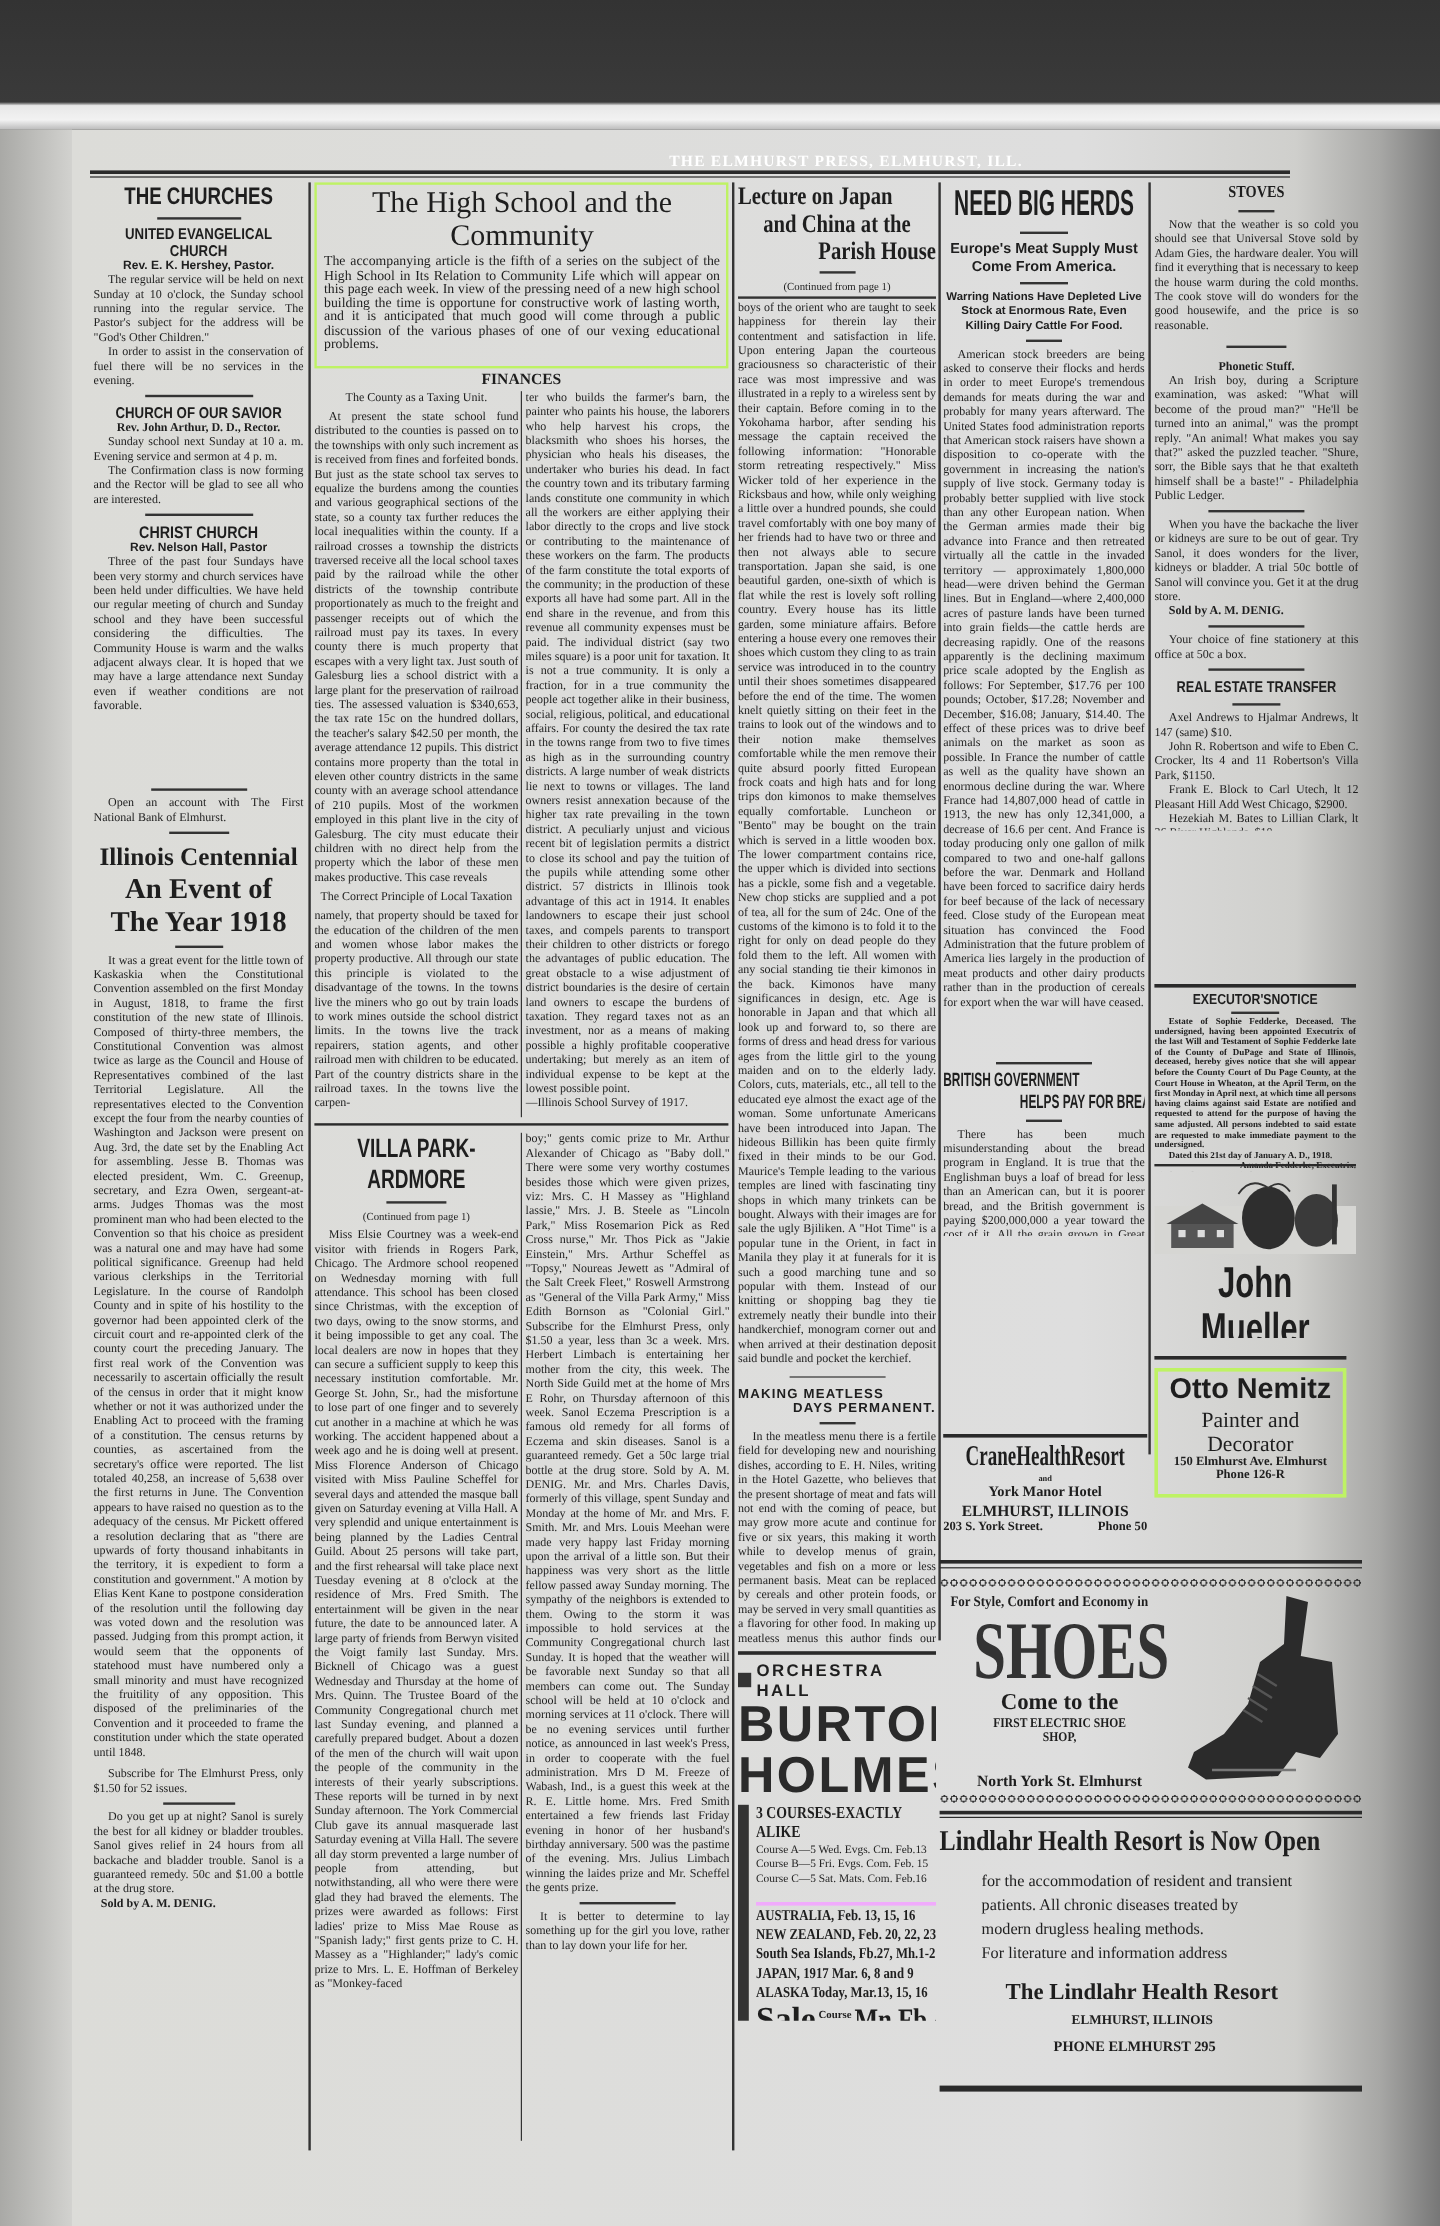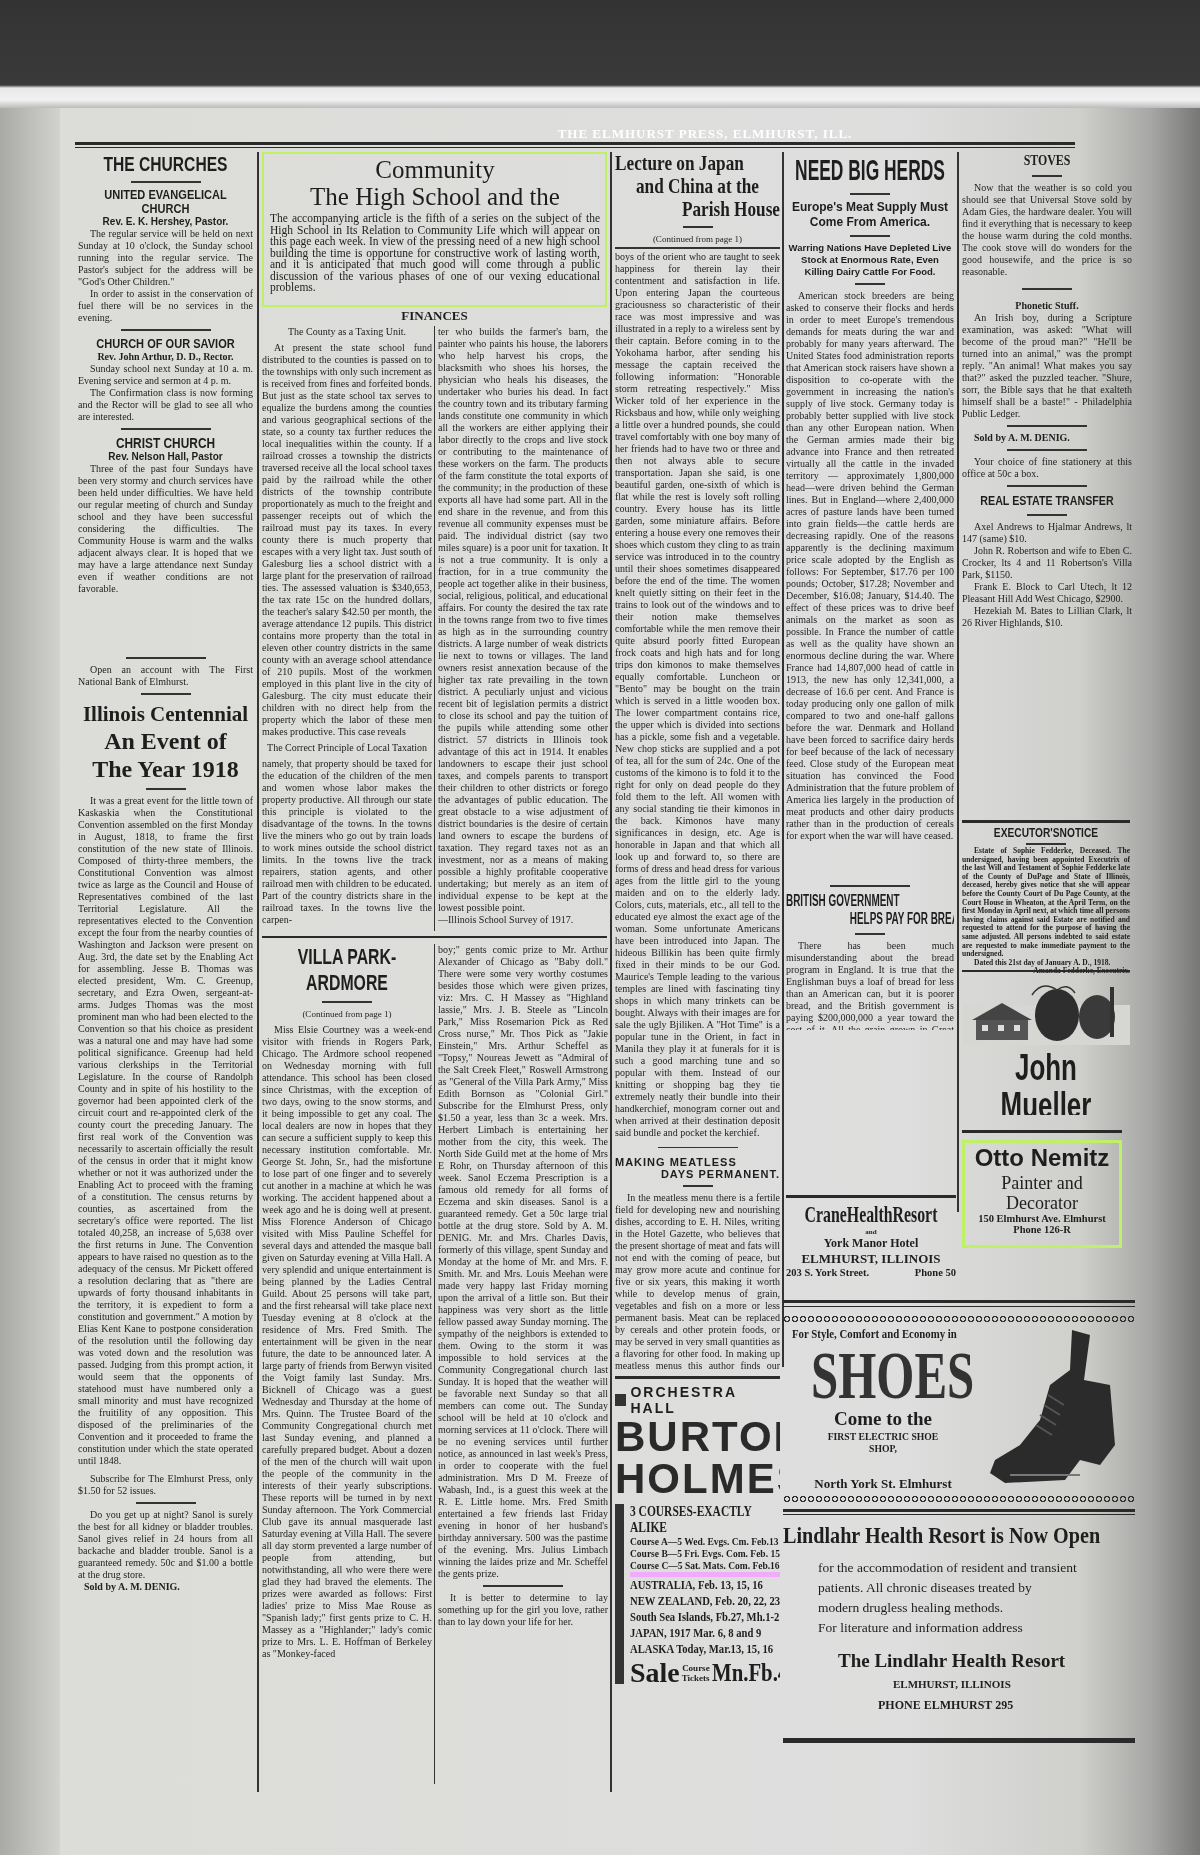--- a/index.html
+++ b/index.html
@@ -65,22 +65,22 @@
   <p class="p sm">It was a great event for the little town of Kaskaskia when the Constitutional Convention assembled on the first Monday in August, 1818, to frame the first constitution of the new state of Illinois. Composed of thirty-three members, the Constitutional Convention was almost twice as large as the Council and House of Representatives combined of the last Territorial Legislature. All the representatives elected to the Convention except the four from the nearby counties of Washington and Jackson were present on Aug. 3rd, the date set by the Enabling Act for assembling. Jesse B. Thomas was elected president, Wm. C. Greenup, secretary, and Ezra Owen, sergeant-at-arms. Judges Thomas was the most prominent man who had been elected to the Convention so that his choice as president was a natural one and may have had some political significance. Greenup had held various clerkships in the Territorial Legislature. In the course of Randolph County and in spite of his hostility to the governor had been appointed clerk of the circuit court and re-appointed clerk of the county court the preceding January. The first real work of the Convention was necessarily to ascertain officially the result of the census in order that it might know whether or not it was authorized under the Enabling Act to proceed with the framing of a constitution. The census returns by counties, as ascertained from the secretary's office were reported. The list totaled 40,258, an increase of 5,638 over the first returns in June. The Convention appears to have raised no question as to the adequacy of the census. Mr Pickett offered a resolution declaring that as "there are upwards of forty thousand inhabitants in the territory, it is expedient to form a constitution and government." A motion by Elias Kent Kane to postpone consideration of the resolution until the following day was voted down and the resolution was passed. Judging from this prompt action, it would seem that the opponents of statehood must have numbered only a small minority and must have recognized the fruitility of any opposition. This disposed of the preliminaries of the Convention and it proceeded to frame the constitution under which the state operated until 1848.</p>
   <p class="p sm" style="margin-top:6px">Subscribe for The Elmhurst Press, only $1.50 for 52 issues.</p>
   <div class="short" style="width:60px"></div>
   <p class="p sm">Do you get up at night? Sanol is surely the best for all kidney or bladder troubles. Sanol gives relief in 24 hours from all backache and bladder trouble. Sanol is a guaranteed remedy. 50c and $1.00 a bottle at the drug store.</p>
   <p class="sm" style="padding-left:6px;font-weight:bold">Sold by A. M. DENIG.</p>
 </div>
 <div class="vline" style="left:257px;top:152px;height:1640px"></div>
 
 <div class="box" style="position:absolute;left:262px;top:152px;width:345px;height:155px"></div>
 <div class="col" style="left:270px;top:156px;width:330px;height:148px">
+  <div class="big" style="font-size:25px;line-height:27px;font-weight:normal;font-family:'Liberation Serif',serif">The High School and the</div>
   <div class="big" style="font-size:25px;line-height:27px;font-weight:normal">Community</div>
-  <div class="big" style="font-size:25px;line-height:27px;font-weight:normal;font-family:'Liberation Serif',serif">The High School and the</div>
   <p style="font-size:11.5px;line-height:11.5px;margin-top:3px">The accompanying article is the fifth of a series on the subject of the High School in Its Relation to Community Life which will appear on this page each week. In view of the pressing need of a new high school building the time is opportune for constructive work of lasting worth, and it is anticipated that much good will come through a public discussion of the various phases of one of our vexing educational problems.</p>
 </div>
 <div class="col" style="left:262px;top:310px;width:345px;height:18px">
   <div class="big" style="font-size:13px">FINANCES</div>
 </div>
 <div class="col sm" style="left:262px;top:326px;width:170px;height:605px">
   <div class="center">The County as a Taxing Unit.</div>
   <p class="p" style="margin-top:4px">At present the state school fund distributed to the counties is passed on to the townships with only such increment as is received from fines and forfeited bonds. But just as the state school tax serves to equalize the burdens among the counties and various geographical sections of the state, so a county tax further reduces the local inequalities within the county. If a railroad crosses a township the districts traversed receive all the local school taxes paid by the railroad while the other districts of the township contribute proportionately as much to the freight and passenger receipts out of which the railroad must pay its taxes. In every county there is much property that escapes with a very light tax. Just south of Galesburg lies a school district with a large plant for the preservation of railroad ties. The assessed valuation is $340,653, the tax rate 15c on the hundred dollars, the teacher's salary $42.50 per month, the average attendance 12 pupils. This district contains more property than the total in eleven other country districts in the same county with an average school attendance of 210 pupils. Most of the workmen employed in this plant live in the city of Galesburg. The city must educate their children with no direct help from the property which the labor of these men makes productive. This case reveals</p>
   <div class="center" style="margin:4px 0">The Correct Principle of Local Taxation</div>
   <p>namely, that property should be taxed for the education of the children of the men and women whose labor makes the property productive. All through our state this principle is violated to the disadvantage of the towns. In the towns live the miners who go out by train loads to work mines outside the school district limits. In the towns live the track repairers, station agents, and other railroad men with children to be educated. Part of the country districts share in the railroad taxes. In the towns live the carpen-</p>
@@ -123,21 +123,21 @@
 <div class="rule" style="left:615px;width:165px;top:1376px;height:3px"></div>
 <div style="position:absolute;left:615px;top:1384px;width:165px;height:300px;overflow:hidden">
   <div style="display:flex;align-items:center;gap:4px;font-family:'Liberation Sans',sans-serif;font-weight:bold;font-size:14px;letter-spacing:2px">
     <span style="display:inline-block;width:12px;height:12px;background:#333"></span>
     <span>ORCHESTRA HALL</span>
   </div>
   <div style="font-family:'Liberation Sans',sans-serif;font-weight:900;font-size:42px;line-height:42px;letter-spacing:2px;color:#2a2a2a">BURTON</div>
   <div style="font-family:'Liberation Sans',sans-serif;font-weight:900;font-size:42px;line-height:42px;letter-spacing:2px;color:#2a2a2a">HOLMES</div>
   <div style="border-left:9px solid #333;padding-left:6px;margin-top:4px">
     <div class="condensed" style="font-family:'Liberation Serif',serif;font-size:14px;transform:scaleX(.82);transform-origin:left;text-align:left">3 COURSES-EXACTLY ALIKE</div>
-    <div style="font-size:9.5px;line-height:12px;font-weight:bold;border-bottom:5px solid #f0abfc;padding-bottom:0">
+    <div style="font-size:9.5px;line-height:12px;font-weight:normal;border-bottom:3px solid #f0abfc;padding-bottom:13px">
       <div>Course A—5 Wed. Evgs. Cm. Feb.13</div>
       <div>Course B—5 Fri. Evgs. Com. Feb. 15</div>
       <div>Course C—5 Sat. Mats. Com. Feb.16</div>
     </div>
     <div style="font-size:12.5px;line-height:16px;font-weight:bold;transform:scaleX(.85);transform-origin:left;white-space:nowrap">
       <div>AUSTRALIA, Feb. 13, 15, 16</div>
       <div>NEW ZEALAND, Feb. 20, 22, 23</div>
       <div>South Sea Islands, Fb.27, Mh.1-2</div>
       <div>JAPAN, 1917 Mar. 6, 8 and 9</div>
       <div>ALASKA Today, Mar.13, 15, 16</div>
@@ -175,20 +175,21 @@
 <div class="vline" style="left:957px;top:152px;height:1060px"></div>
 
 <div class="col sm" style="left:962px;top:152px;width:170px;height:540px">
   <div class="hd1" style="font-size:14px;line-height:18px;font-family:'Liberation Serif',serif;transform:scaleX(.85)">STOVES</div>
   <div class="short" style="width:30px"></div>
   <p class="p">Now that the weather is so cold you should see that Universal Stove sold by Adam Gies, the hardware dealer. You will find it everything that is necessary to keep the house warm during the cold months. The cook stove will do wonders for the good housewife, and the price is so reasonable.</p>
   <div class="short" style="width:50px;margin:10px auto"></div>
   <div class="center" style="font-weight:bold">Phonetic Stuff.</div>
   <p class="p">An Irish boy, during a Scripture examination, was asked: "What will become of the proud man?" "He'll be turned into an animal," was the prompt reply. "An animal! What makes you say that?" asked the puzzled teacher. "Shure, sorr, the Bible says that he that exalteth himself shall be a baste!" - Philadelphia Public Ledger.</p>
   <div class="short" style="width:80px"></div>
+  <p class="p">When you have the backache the liver or kidneys are sure to be out of gear. Try Sanol, it does wonders for the liver, kidneys or bladder. A trial 50c bottle of Sanol will convince you. Get it at the drug store.</p>
   <p style="padding-left:12px;font-weight:bold">Sold by A. M. DENIG.</p>
   <div class="short" style="width:80px"></div>
   <p class="p">Your choice of fine stationery at this office at 50c a box.</p>
   <div class="short" style="width:80px"></div>
   <div class="hd1" style="font-size:13px;line-height:17px;transform:scaleX(.82)">REAL ESTATE TRANSFER</div>
   <div class="short" style="width:40px"></div>
   <div>
     <p class="p">Axel Andrews to Hjalmar Andrews, lt 147 (same) $10.</p>
     <p class="p">John R. Robertson and wife to Eben C. Crocker, lts 4 and 11 Robertson's Villa Park, $1150.</p>
     <p class="p">Frank E. Block to Carl Utech, lt 12 Pleasant Hill Add West Chicago, $2900.</p>

